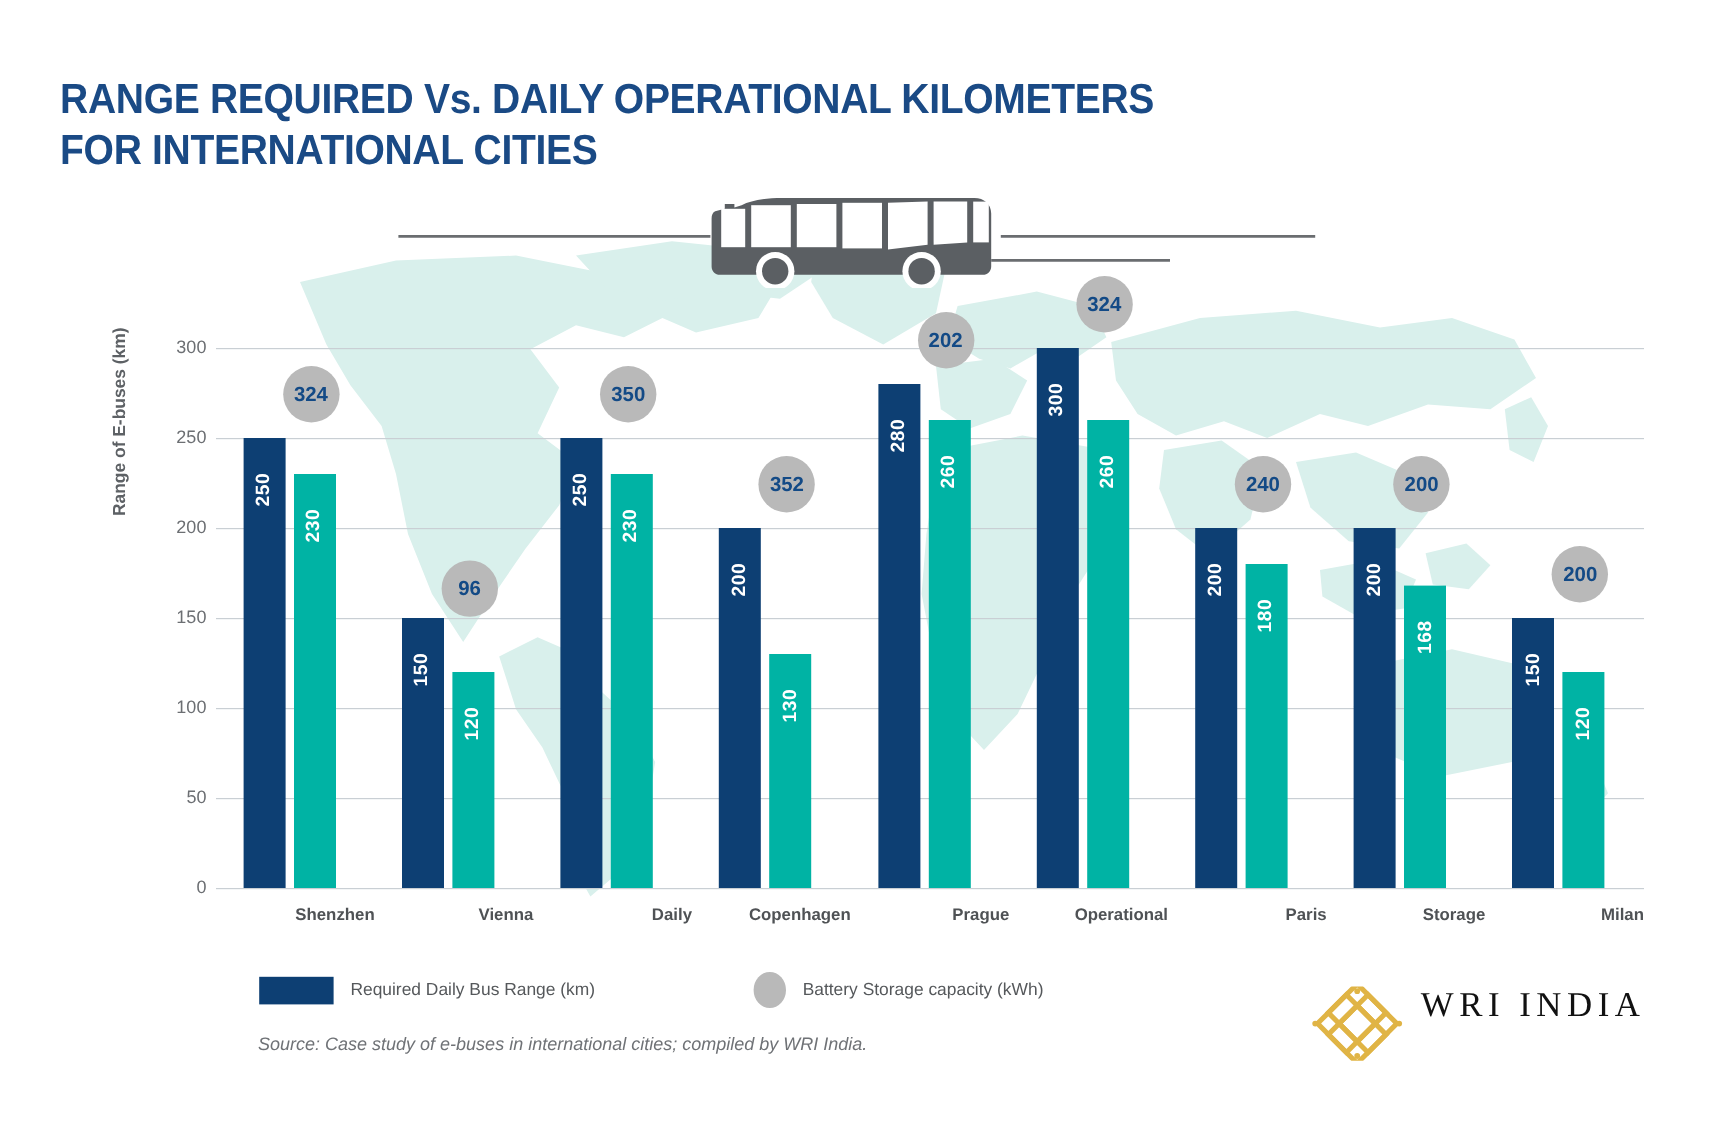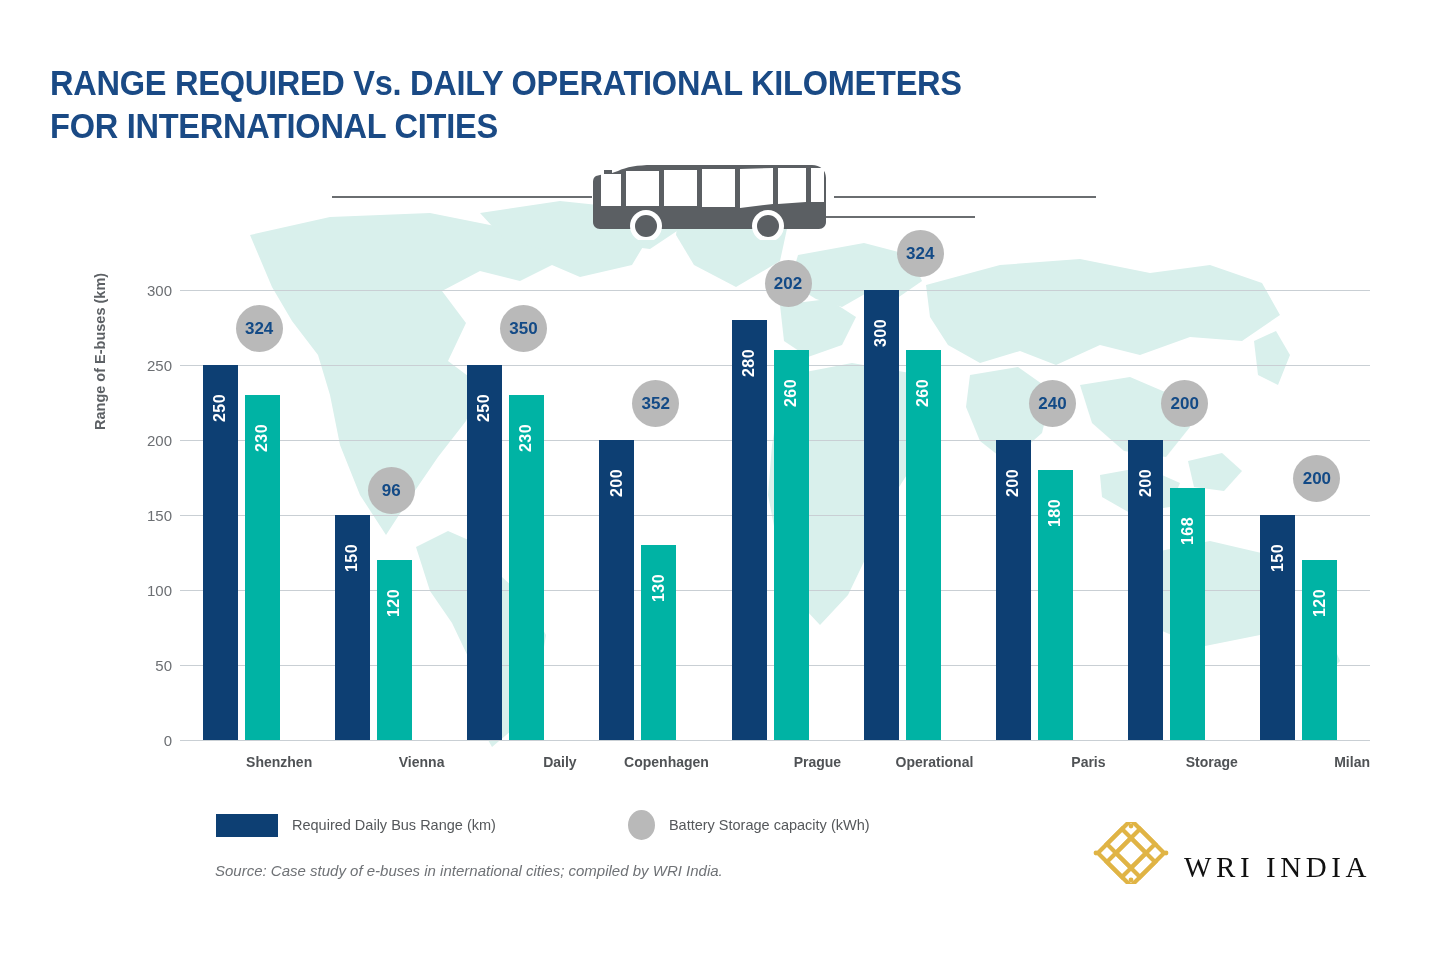--- a/index.html
+++ b/index.html
@@ -135,21 +135,21 @@
   .legend-gap{ width:60px; }
   
   #source{
     position:absolute; left:215px; top:862px;
     font-size:15px; font-style:italic; color:#6f7276;
     white-space:nowrap;
   }
   
   #logo{
     position:absolute; left:1092px; top:822px;
-    display:flex; align-items:flex-end;
+    display:flex; align-items:flex-start;
   }
   #logo-text{ margin-left:14px; }
   #logo-main{
     font-family:"Liberation Serif", serif;
     font-size:29px; letter-spacing:4.6px; color:#111;
   }
   #logo-sub-row{ display:flex; align-items:center; margin-top:2px; }
   #logo-rule{
     width:46px; height:2px; background:#d9a93c; margin-right:10px;
   }

